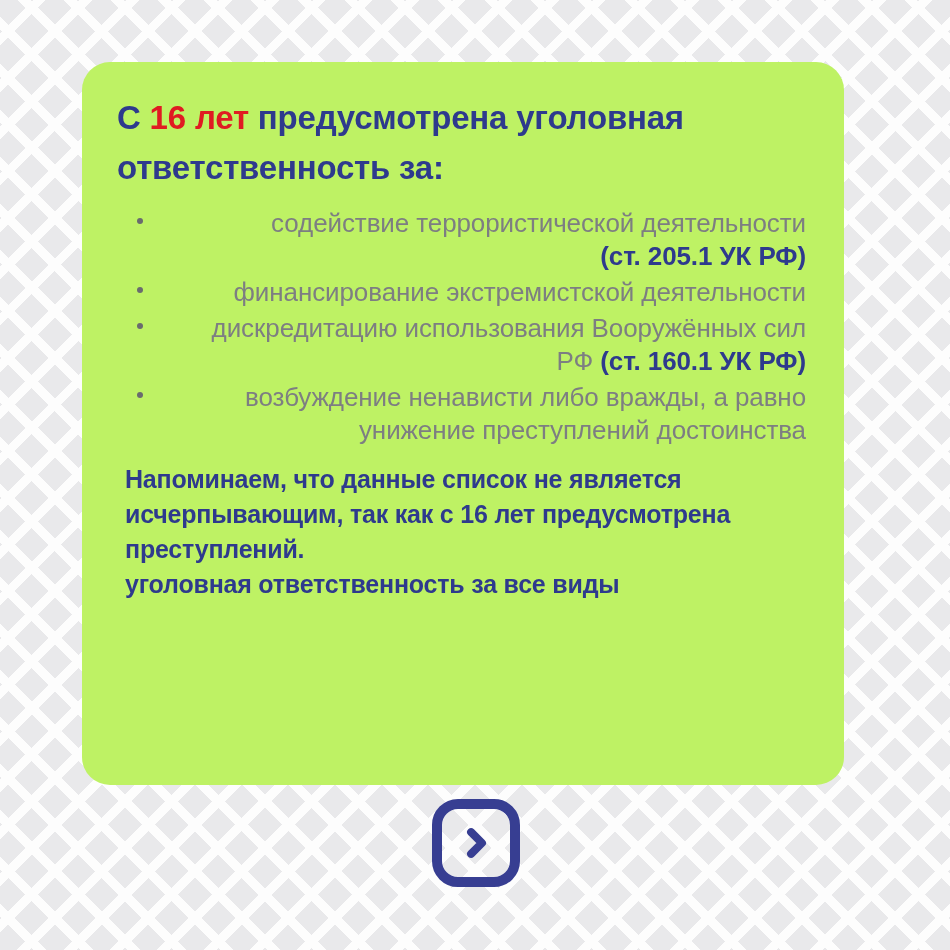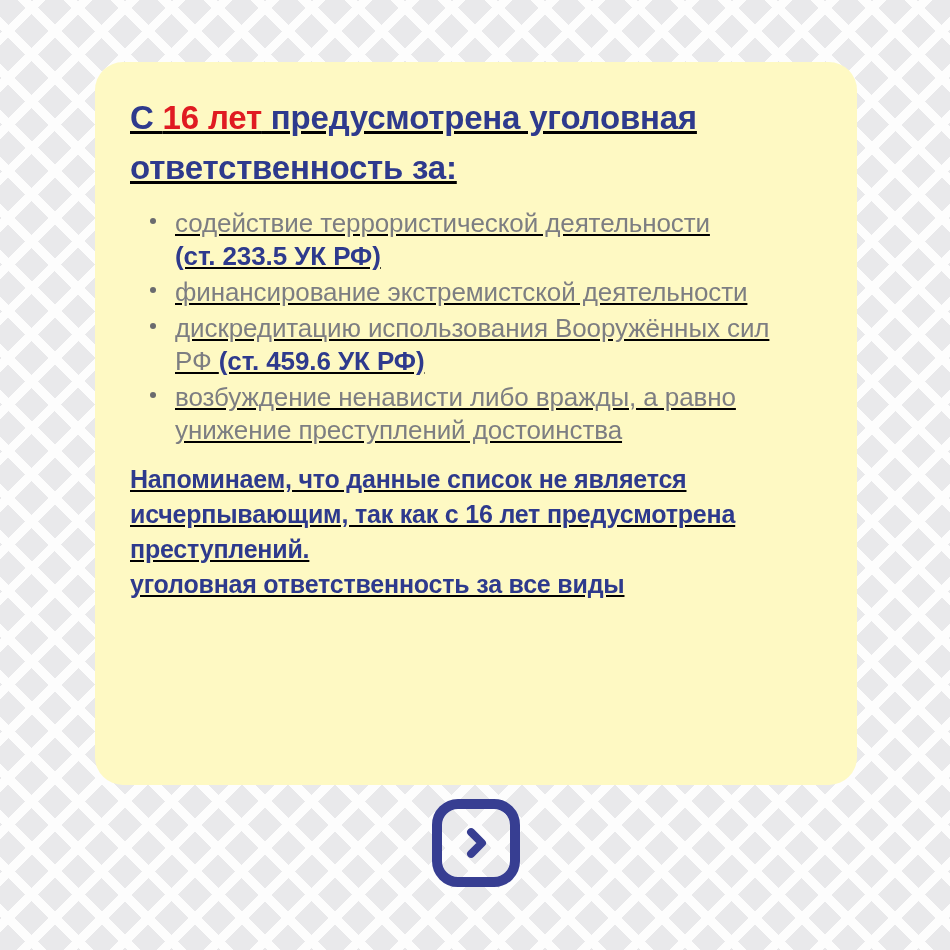--- a/index.html
+++ b/index.html
@@ -15,27 +15,26 @@
   body{
     font-family:"Liberation Sans","DejaVu Sans",sans-serif;
     background-color:var(--bg-gray);
     background-image:
       repeating-linear-gradient(45deg, rgba(255,255,255,0) 0 24px, var(--line-white) 24px 33px),
       repeating-linear-gradient(-45deg, rgba(255,255,255,0) 0 24px, var(--line-white) 24px 33px);
     position:relative;
   }
   .card{
     position:absolute;
-    left:95px; top:62px;
+    left:82px; top:62px;
     width:762px; height:723px;
-    background:#fef9c3;
+    background:#bef264;
     border-radius:28px;
     padding:31px 38px 0 35px;
     overflow:hidden;
-    text-decoration:underline;
   }
   .title{ margin-left:0; }
   .title .t-line{
     font-size:33px;
     font-weight:700;
     line-height:50px;
     white-space:nowrap;
     letter-spacing:-0.2px;
   }
   .seg-blue{color:var(--blue);}
@@ -55,29 +54,29 @@
     padding-left:20px;
     padding-top:11px;
   }
   .bullet::before{
     content:"";
     display:block;
     width:6px;height:6px;
     border-radius:50%;
     background:#6a6b6e;
   }
-  .item-lines{flex:1 1 auto;}
+  .item-lines{flex:1 1 auto;text-align:right;}
   .item-lines .line{
     font-size:26px;
     line-height:33px;
     white-space:nowrap;
     color:var(--gray);
     letter-spacing:-0.1px;
   }
-  .note{ margin-top:15px; }
+  .note{ margin-top:15px;margin-left:8px; }
   .note .n-line{
     font-size:25px;
     font-weight:700;
     line-height:35px;
     color:var(--blue);
     white-space:nowrap;
     letter-spacing:-0.2px;
   }
   .next-btn{
     position:absolute;
@@ -99,34 +98,34 @@
 <div class="card">
   <div class="title">
       <div class="t-line"><span class="seg-blue">С </span><span class="seg-red">16 лет</span><span class="seg-blue"> предусмотрена уголовная</span></div>
       <div class="t-line"><span class="seg-blue">ответственность за:</span></div>
     </div>
   <ul class="offenses">
       <li>
         <span class="bullet"></span>
         <div class="item-lines">
           <div class="line"><span class="seg-gray">содействие террористической деятельности</span></div>
-          <div class="line"><span class="seg-blue-bold">(ст. 233.5 УК РФ)</span></div>
+          <div class="line"><span class="seg-blue-bold">(ст. 205.1 УК РФ)</span></div>
         </div>
       </li>
       <li>
         <span class="bullet"></span>
         <div class="item-lines">
           <div class="line"><span class="seg-gray">финансирование экстремистской деятельности</span></div>
         </div>
       </li>
       <li>
         <span class="bullet"></span>
         <div class="item-lines">
           <div class="line"><span class="seg-gray">дискредитацию использования Вооружённых сил</span></div>
-          <div class="line"><span class="seg-gray">РФ </span><span class="seg-blue-bold">(ст. 459.6 УК РФ)</span></div>
+          <div class="line"><span class="seg-gray">РФ </span><span class="seg-blue-bold">(ст. 160.1 УК РФ)</span></div>
         </div>
       </li>
       <li>
         <span class="bullet"></span>
         <div class="item-lines">
           <div class="line"><span class="seg-gray">возбуждение ненависти либо вражды, а равно</span></div>
           <div class="line"><span class="seg-gray">унижение преступлений достоинства</span></div>
         </div>
       </li>
     </ul>

